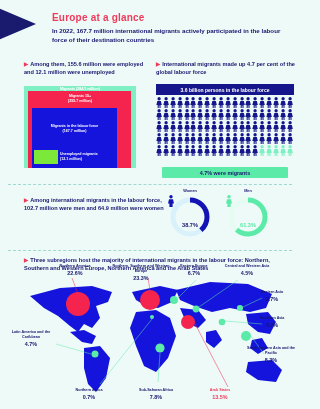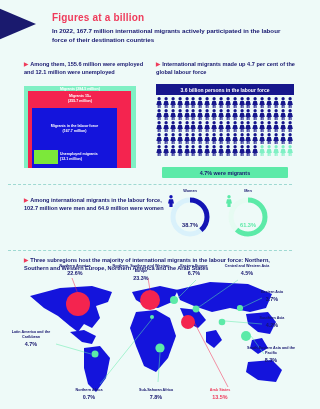--- a/index.html
+++ b/index.html
@@ -76,21 +76,21 @@
   .rlab.red{color:#ef3b5b;}
   .rlab.red .v{color:#ef3b5b;}
 </style>
 </head>
 <body>
 
 <div class="page">
 
   <div class="hdr">
     <div class="tri"></div>
-    <div class="title">Figures at a billion</div>
+    <div class="title">Europe at a glance</div>
     <div class="subtitle">In 2022, 167.7 million international migrants actively participated in the labour force of their destination countries</div>
   </div>
 
   <div class="bullet" style="left:24px;top:60px;width:120px;">
     <span class="arw">▶</span><span>Among them, 155.6 million were employed and 12.1 million were unemployed</span>
   </div>
 
   <div class="sq-wrap">
     <div class="sq-outer"></div>
     <div class="sq-15"></div>

